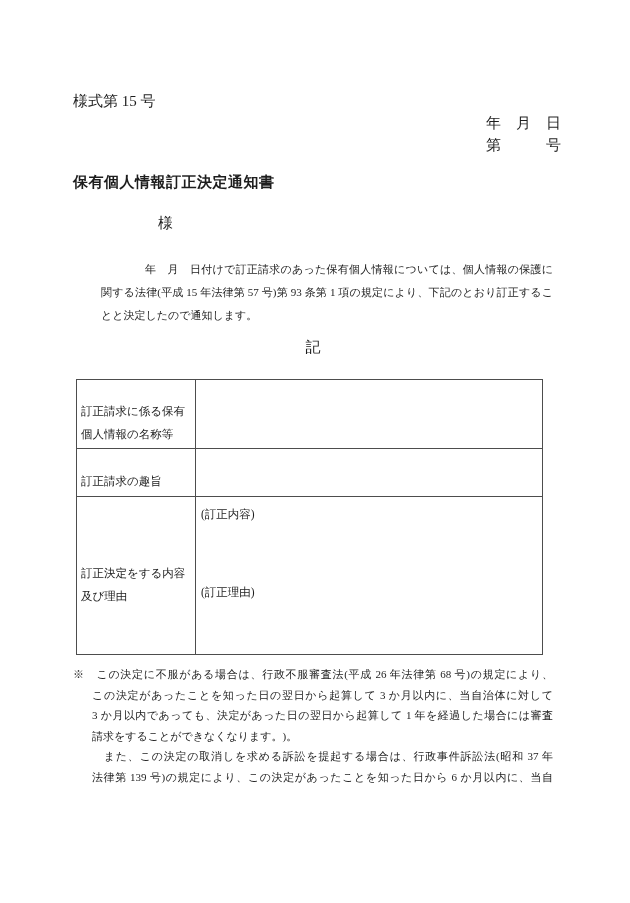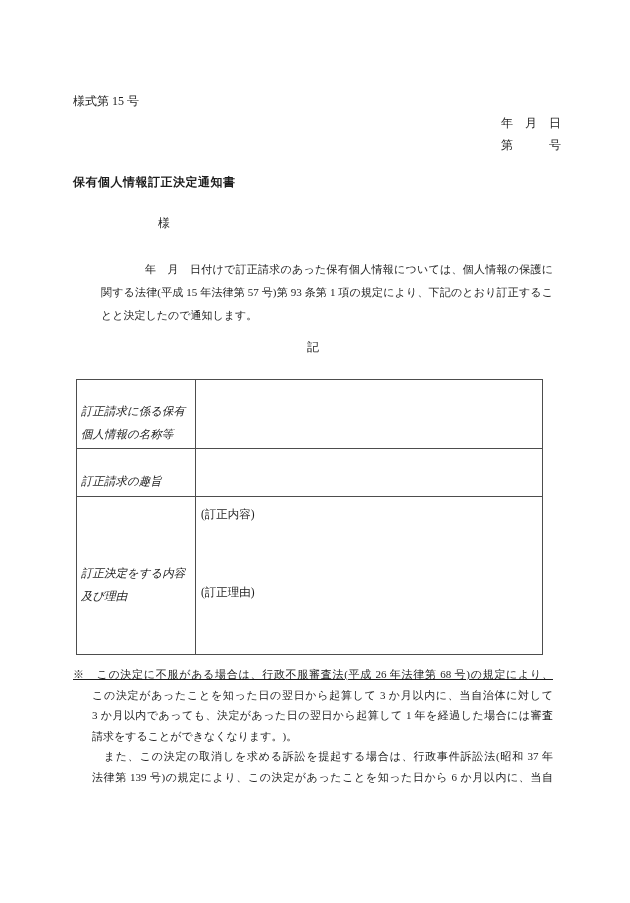--- a/index.html
+++ b/index.html
@@ -9,21 +9,21 @@
     color: #1d1d1d;
     font-family: "Liberation Serif", "DejaVu Serif", serif;
   }
   .page {
     box-sizing: border-box;
     width: 630px; height: 903px;
     padding: 0 77px 0 73px;
     overflow: hidden;
     background: #ffffff;
   }
-  .line { font-size: 12px; line-height: 16px; white-space: pre; }
+  .line { font-size: 15px; line-height: 16px; white-space: pre; }
   .form-no  { margin-top: 93px; }
   .right    { text-align: right; margin-right: -8px; }
   .docno    { margin-top: 6px; }
   .dateline { margin-top: 6px; }
   .title    { margin-top: 21px; text-align: left; letter-spacing: 0.5px; white-space: pre; font-weight: bold; }
   .sama     { margin-top: 25px; padding-left: 85px; }
   .agency   { margin-top: 19px; }
   .para  { margin-top: 27px; margin-left: 28px; }
   .pline { font-size: 11px; line-height: 23px; }
   .indent { padding-left: 44px; }
@@ -35,30 +35,30 @@
     width: 467px;
     margin: 24px 0 0 3px;
   }
   .form-table td {
     border: 1px solid #4d4d4d;
     font-size: 11.5px;
     line-height: 23px;
     padding: 0;
     vertical-align: middle;
   }
-  td.lbl { width: 112px; padding: 20px 2px 2px 4px; font-style: italic; }
+  td.lbl { width: 112px; padding: 20px 2px 2px 4px; }
   tr.r1 { height: 60px; }
   tr.r2 { height: 48px; }
   tr.r3 { height: 158px; }
   td.val { vertical-align: top; padding-left: 5px; }
   .vtop    { padding-top: 6px; }
   .vbottom { margin-top: 55px; }
   .note { margin-top: 9px; }
   .nline { font-size: 11px; line-height: 20.5px; margin-left: 19px; }
-  .nline.first { margin-left: 0; text-decoration: underline; }
+  .nline.first { margin-left: 0; }
 </style>
 </head>
 <body>
 
 <div class="page">
 
   <div class="line form-no">様式第 15 号</div>
 
   <div class="line right dateline">年　月　日</div>
   <div class="line right docno">第　　　号</div>

